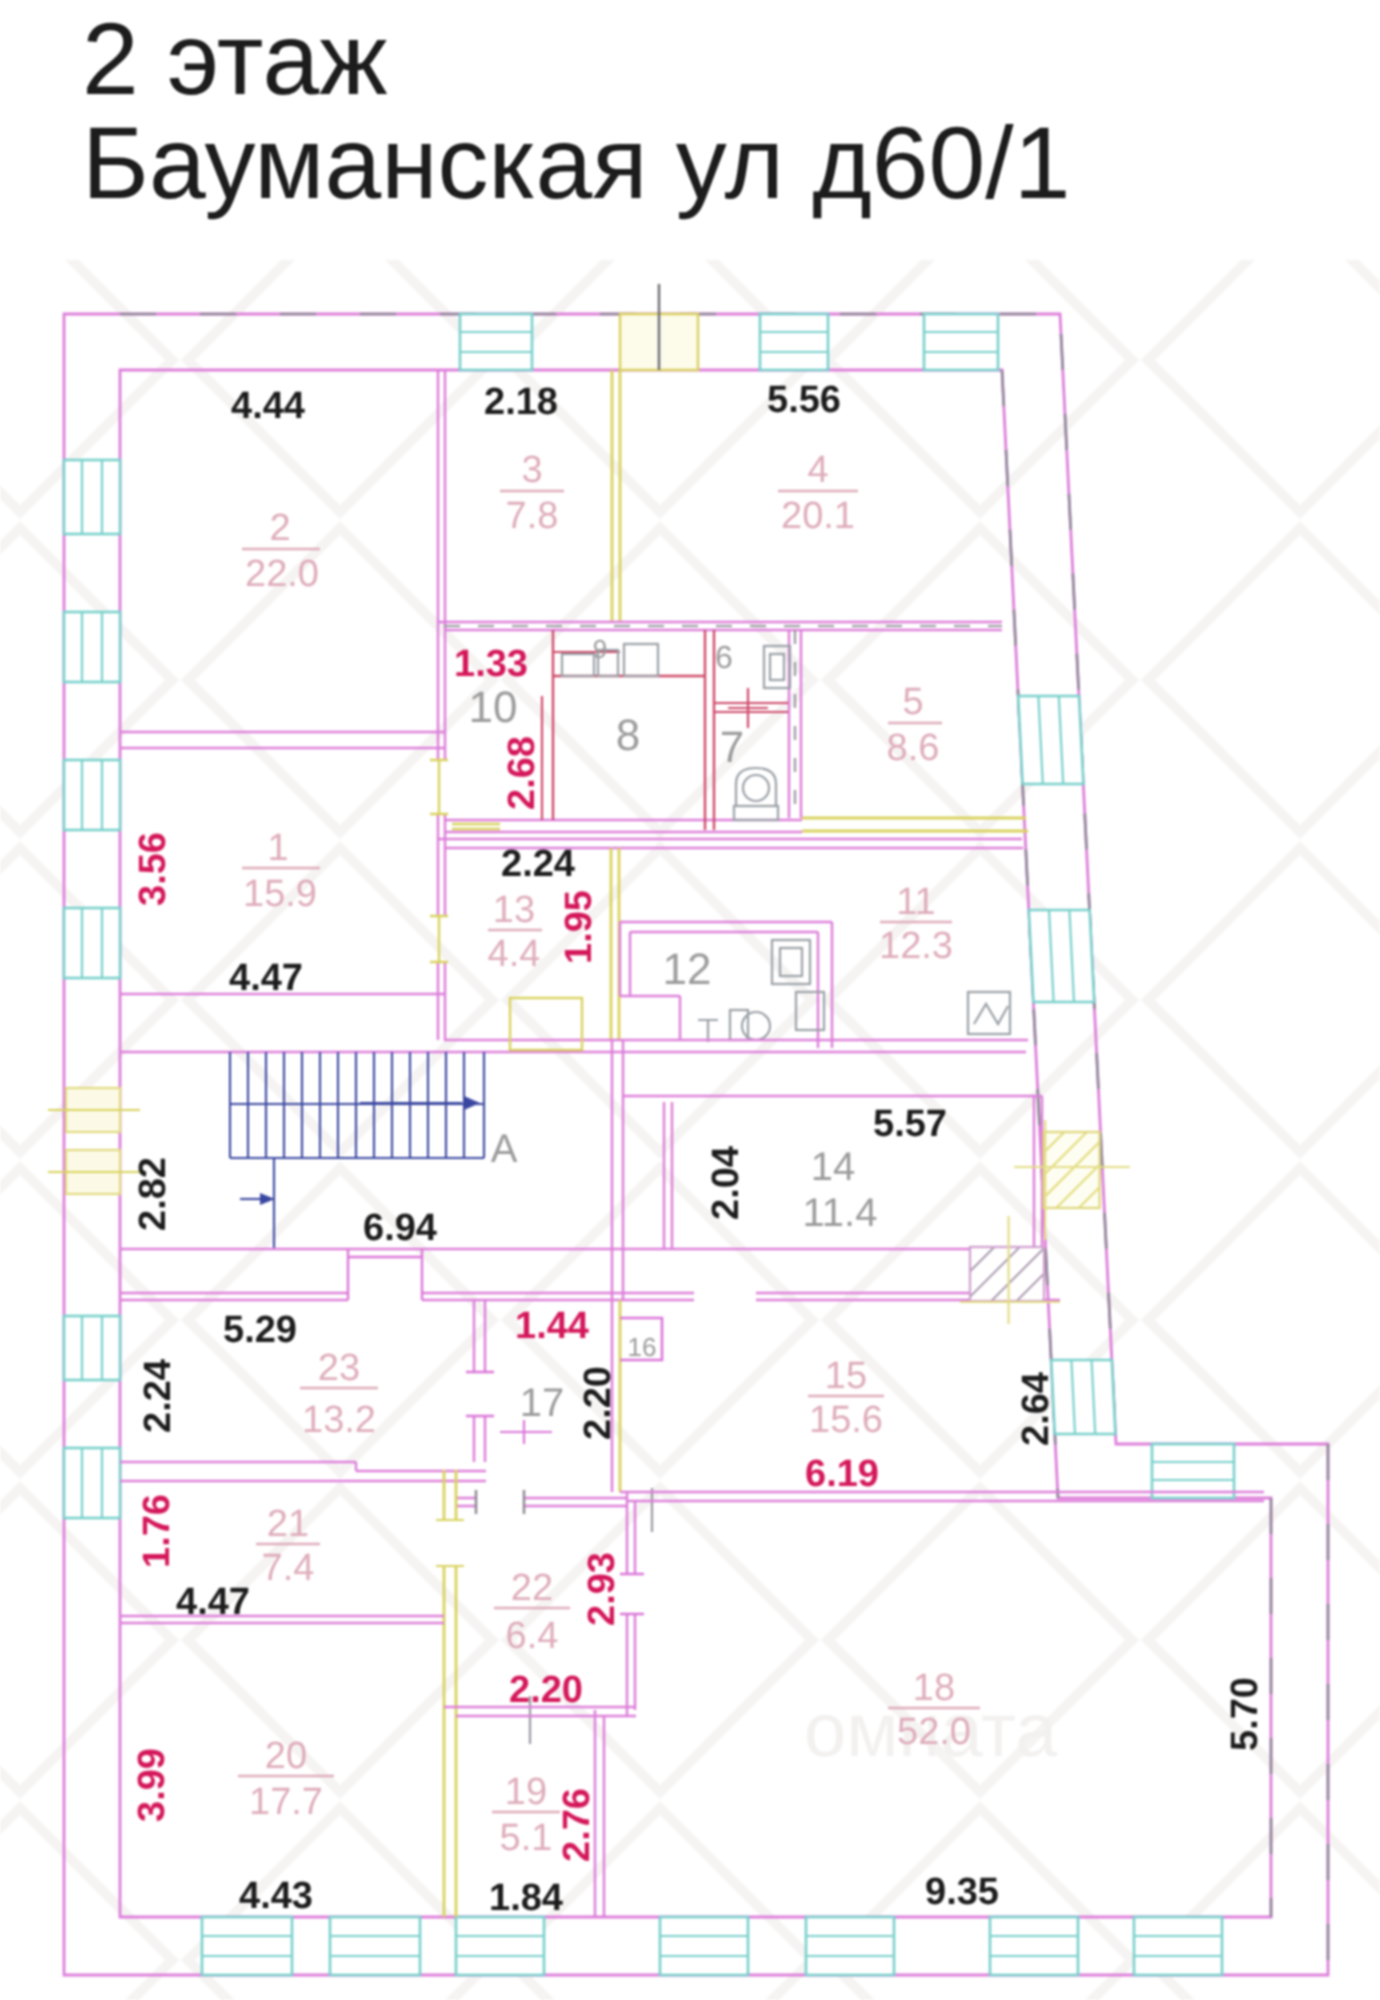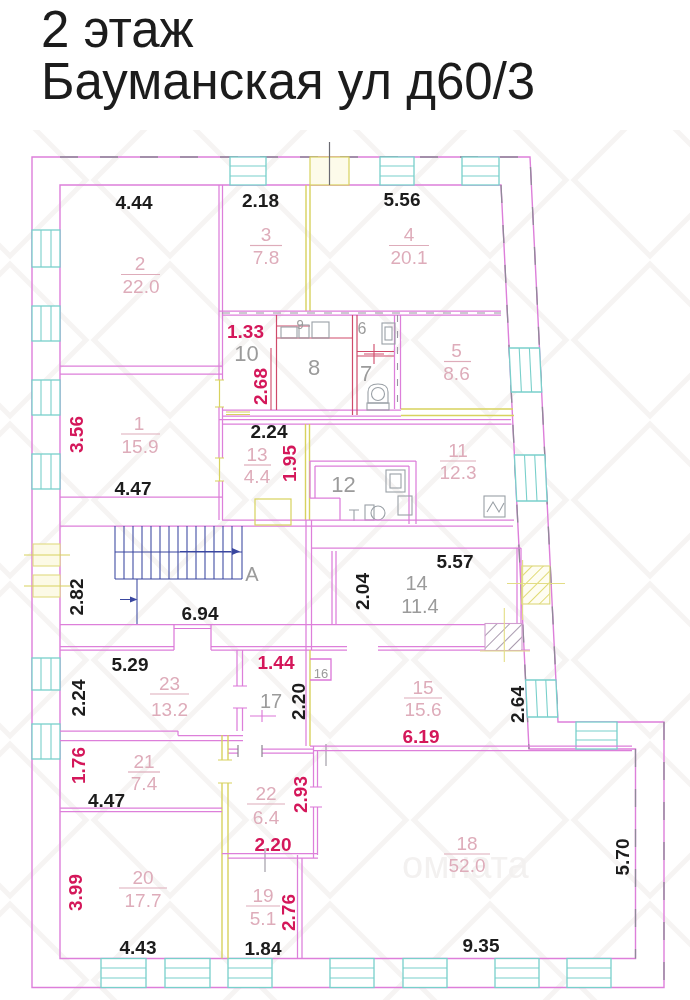--- a/index.html
+++ b/index.html
@@ -9,21 +9,21 @@
   .dim{font-size:19px;font-weight:bold;fill:#1c1c1c;}
   .dimr{font-size:19px;font-weight:bold;fill:#d4175a;}
   .rn{font-size:19px;fill:#deacba;}
   .gn{font-size:22px;fill:#9b9b9b;}
 </style>
 </head>
 <body>
 
 <div class="ttl" style="top:0px;font-size:51px;">2 этаж</div>
 
-<div class="ttl" style="top:52px;font-size:51px;">Бауманская ул д60/3</div>
+<div class="ttl" style="top:52px;font-size:51px;">Бауманская ул д60/1</div>
 <svg width="690" height="1000" viewBox="0 0 690 1000" style="position:absolute;left:0;top:0;filter:blur(0.6px);">
 <defs>
 <pattern id="wm" width="160" height="160" patternUnits="userSpaceOnUse" patternTransform="translate(10,20)">
   <path d="M80,-4 L164,80 L80,164 L-4,80 Z" fill="none" stroke="#f6f4f3" stroke-width="5"></path>
 </pattern>
 <pattern id="hy" width="8" height="8" patternUnits="userSpaceOnUse" patternTransform="rotate(45)">
   <rect width="8" height="8" fill="#fefdf2"></rect>
   <line x1="0" y1="0" x2="0" y2="8" stroke="#e0da74" stroke-width="2"></line>
 </pattern>
 <pattern id="hp" width="9" height="9" patternUnits="userSpaceOnUse" patternTransform="rotate(45)">

